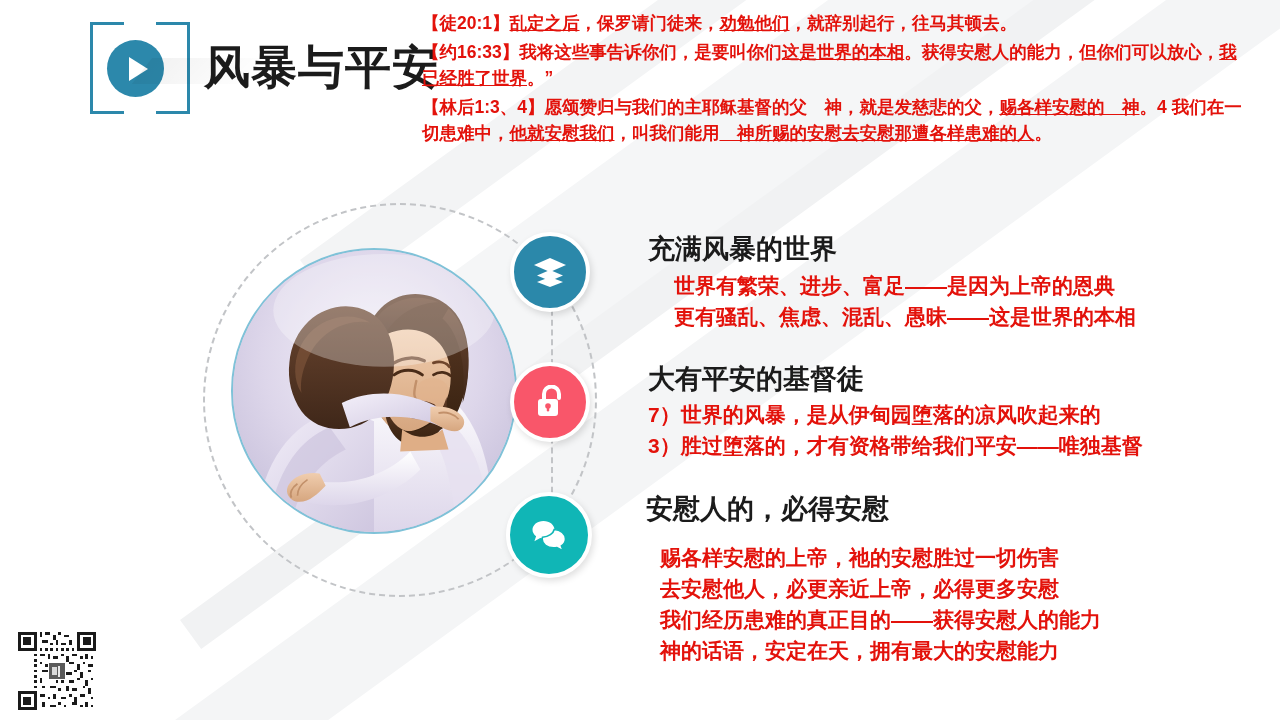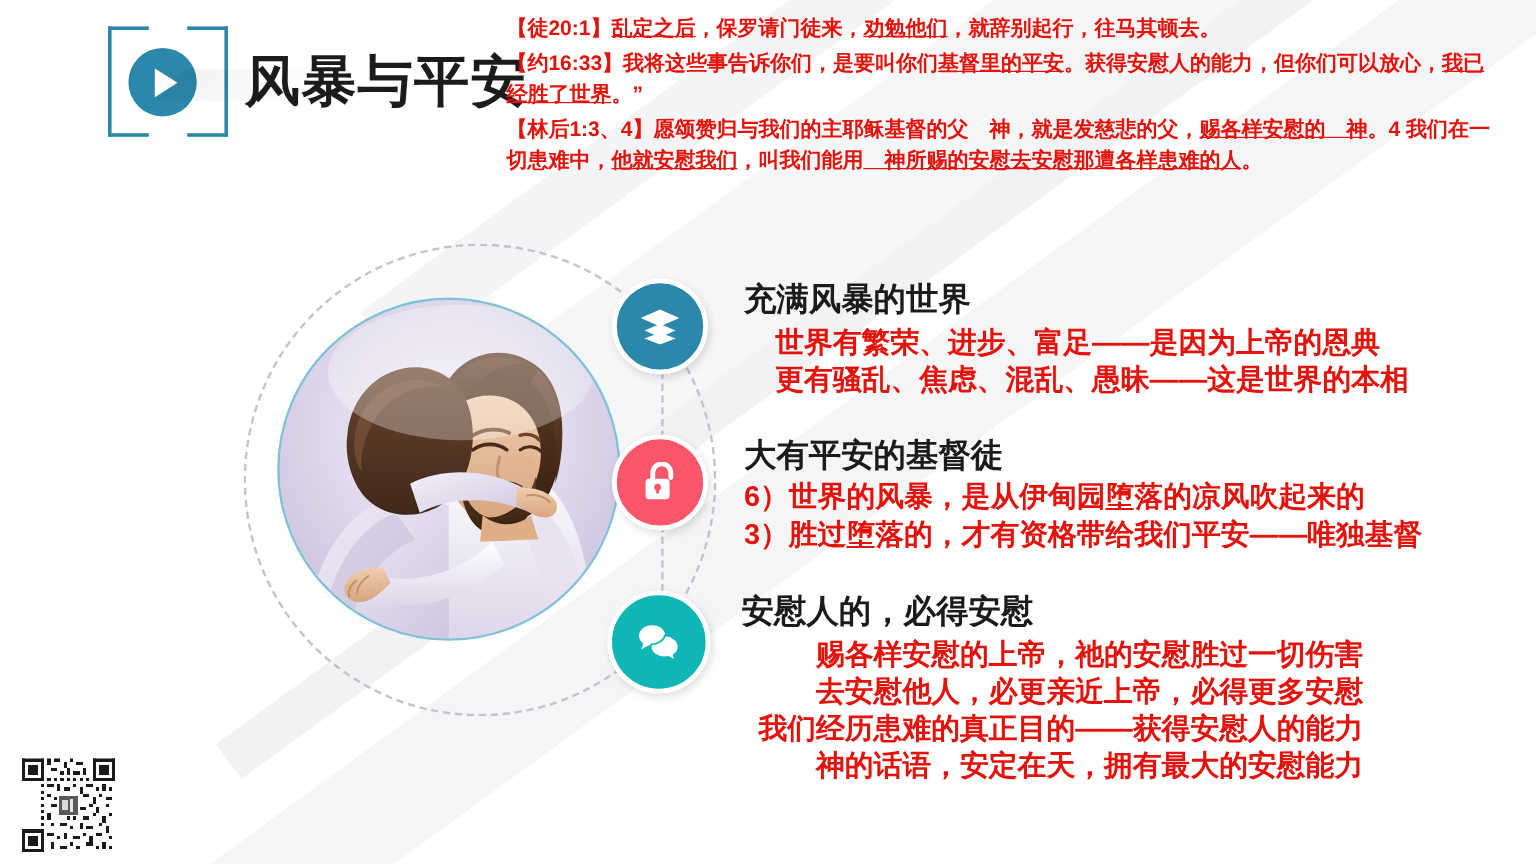--- a/index.html
+++ b/index.html
@@ -144,20 +144,21 @@
     width: 2px;
     height: 232px;
     border-left: 2px dashed #c2c4c7;
   }
 
   
   .row {
     position: absolute;
     display: flex;
     align-items: flex-start;
+    gap: 28px;
   }
   .row.r1 { left: 510px; top: 232px; }
   .row.r2 { left: 510px; top: 362px; justify-content: space-between; }
   .row.r3 { left: 506px; top: 492px; }
 
   .icon-badge {
     flex: 0 0 auto;
     width: 72px;
     height: 72px;
     border-radius: 50%;
@@ -183,28 +184,28 @@
   .row-heading {
     font-size: 27px;
     font-weight: bold;
     color: #1b1b1b;
     line-height: 34px;
     white-space: nowrap;
   }
   .row-lines {
     margin-top: 4px;
     color: #e3120b;
-    font-size: 24px;
+    font-size: 21px;
     font-weight: bold;
     line-height: 31px;
     white-space: nowrap;
   }
   .row.r1 .row-lines { padding-left: 26px; }
   .row.r2 .row-lines { padding-left: 0px; margin-top: 3px; }
-  .row.r3 .row-lines { padding-left: 14px; margin-top: 4px; text-align: right; }
+  .row.r3 .row-lines { padding-left: 14px; margin-top: 16px; }
 
   
   .qr {
     position: absolute;
     left: 18px;
     top: 632px;
     width: 78px;
     height: 78px;
   }
   .qr svg { display:block; }
@@ -234,21 +235,21 @@
         <div class="tri"></div>
       </div>
     </div>
     <div class="logo-shadow"></div>
     <div class="slide-title">风暴与平安</div>
   </div>
 
   <div class="scripture">
     <p><span>【徒20:1】</span><u>乱定之后</u><span>，保罗请门徒来，</span><u>劝勉他们</u><span>，就辞别起行，往马其顿去。</span></p>
 
-    <p><span>【约16:33】</span><span>我将这些事告诉你们，是要叫你们</span><u>基督里的平安</u><span>。获得安慰人的能力，但你们可以放心，</span><u>我已经胜了世界</u><span>。”</span></p>
+    <p><span>【约16:33】</span><span>我将这些事告诉你们，是要叫你们</span><u>这是世界的本相</u><span>。获得安慰人的能力，但你们可以放心，</span><u>我已经胜了世界</u><span>。”</span></p>
 
     <p><span>【林后1:3、4】</span><span>愿颂赞归与我们的主耶稣基督的父　神，就是发慈悲的父，</span><u>赐各样安慰的　神</u><span>。4 我们在一切患难中，</span><u>他就安慰我们</u><span>，叫我们能用</span><u>　神所赐的安慰去安慰那遭各样患难的人</u><span>。</span></p>
   </div>
 
   <div class="dashed-ring"></div>
 
   <div class="photo-circle">
     <svg viewBox="0 0 280 280" preserveAspectRatio="xMidYMid slice" aria-hidden="true">
       <defs>
         <radialGradient id="bgGrad" cx="50%" cy="38%" r="72%">
@@ -350,21 +351,21 @@
       <svg width="30" height="34" viewBox="0 0 30 34" aria-hidden="true">
         <path d="M9 14 L9 9 A7.5 7.5 0 0 1 24 9 L24 13" stroke="#ffffff" stroke-width="4" fill="none" stroke-linecap="round"></path>
         <rect x="3" y="14" width="20" height="17" rx="3" fill="#ffffff"></rect>
         <circle cx="13" cy="21" r="2.8" fill="#f9566a"></circle>
         <rect x="11.8" y="21" width="2.4" height="5.4" rx="1.2" fill="#f9566a"></rect>
       </svg>
     </div>
     <div class="row-body">
       <div class="row-heading">大有平安的基督徒</div>
       <div class="row-lines">
-        <div>6）世界的风暴，是从伊甸园堕落的凉风吹起来的</div>
+        <div>7）世界的风暴，是从伊甸园堕落的凉风吹起来的</div>
         <div>3）胜过堕落的，才有资格带给我们平安——唯独基督</div>
       </div>
     </div>
   </div>
 
   <div class="row r3">
     <div class="icon-badge cyan big">
       <svg width="36" height="32" viewBox="0 0 36 32" aria-hidden="true">
         <path d="M12.5 2 C6.2 2 1.5 6 1.5 10.8 C1.5 13.4 2.9 15.7 5.1 17.2 L3.4 22.2 L9.2 19 C10.2 19.2 11.3 19.3 12.5 19.3 C18.8 19.3 23.5 15.5 23.5 10.8 C23.5 6 18.8 2 12.5 2 Z" fill="#ffffff"></path>
         <path d="M23.2 10.5 C29.6 10.8 34.5 15 34.5 20 C34.5 22.8 32.9 25.3 30.4 26.9 L32.3 32 L25.9 28.5 C24.8 28.7 23.7 28.8 22.5 28.8 C16.2 28.8 11.2 25 11.2 20.2 C11.2 19.5 11.3 18.9 11.5 18.3 C17.6 17.5 22.5 14.4 23.2 10.5 Z" fill="#ffffff" stroke="#10b6b6" stroke-width="1.6"></path>

